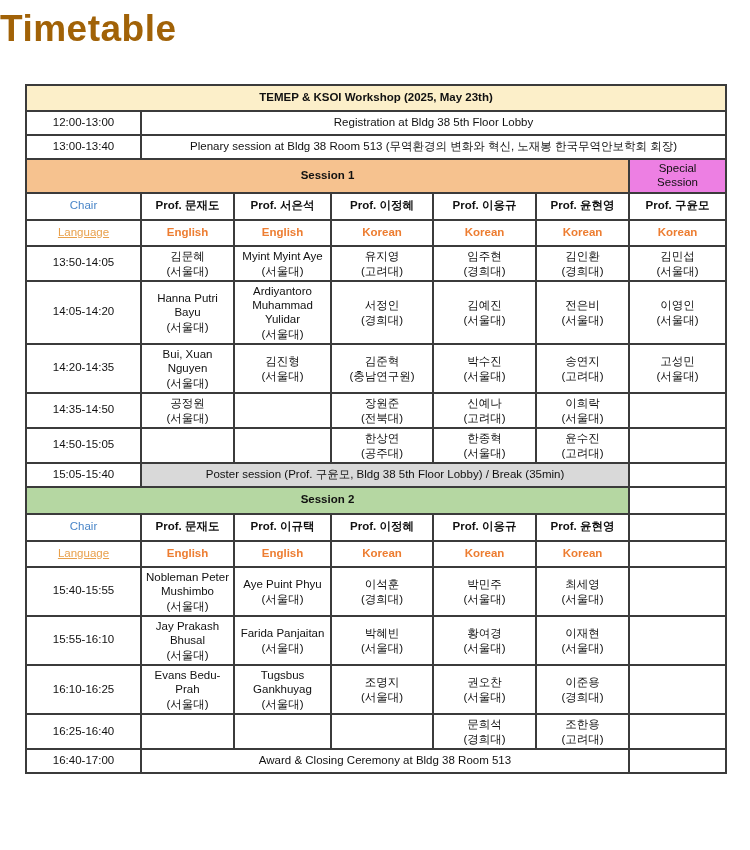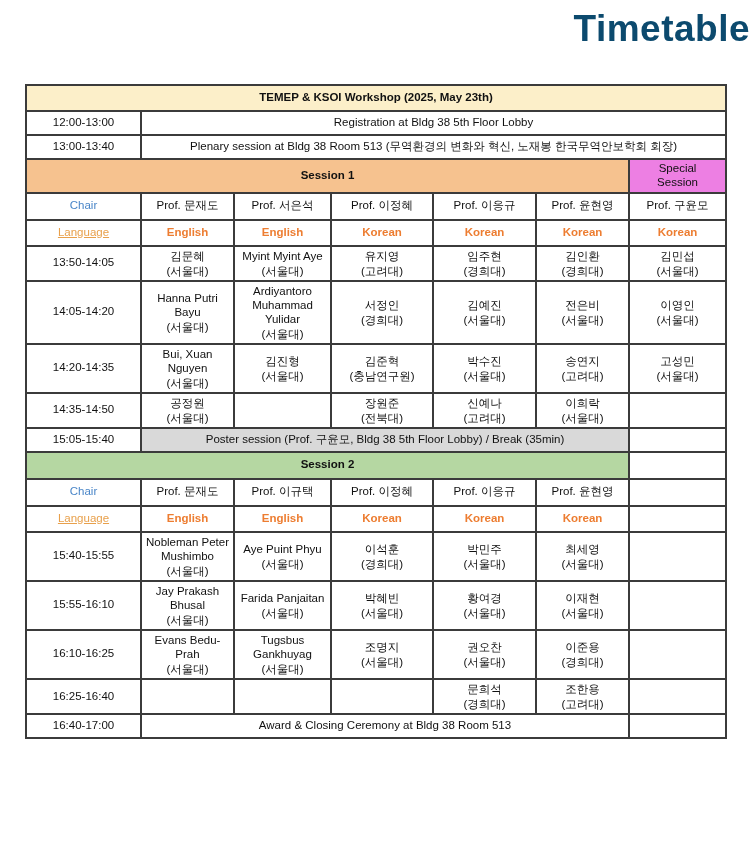--- a/index.html
+++ b/index.html
@@ -1,31 +1,31 @@
 <!DOCTYPE html>
 <html style="--c-header: #FCEFC9; --c-s1: #F6C28F; --c-s2: #B5D7A2; --c-special: #ED7FE3; --c-break: #D9D9D9; --c-chair: #4A86C8; --c-langl: #E8A04B; --c-langv: #ED7D31; --c-border: #3B3B3B;"><head>
 <meta charset="utf-8">
 <style>
   html,body{margin:0;padding:0;background:#ffffff;}
   body{width:750px;height:850px;overflow:hidden;font-family:"Liberation Sans","DejaVu Sans",sans-serif;color:#111;}
-  .page-title{text-align:right;font-size:37px;font-weight:bold;margin:8px 0 0 0;color:#0c4a6e;letter-spacing:0.5px;}
+  .page-title{text-align:left;font-size:37px;font-weight:bold;margin:8px 0 0 0;color:#a16207;letter-spacing:0.5px;}
   table#timetable{border-collapse:collapse;table-layout:fixed;width:700px;margin:34px 16px 0 25px;}
   #timetable td{border:2px solid var(--c-border,#3b3b3b);text-align:center;vertical-align:middle;
     padding:2px 3px;font-size:11.5px;line-height:1.2;overflow:hidden;word-wrap:break-word;}
   td.hdr{background:var(--c-header,#FCEFC9);font-weight:bold;font-size:14.5px;height:20px;}
   td.venue{font-size:12px;height:18px;}
   td.time{font-size:11px;}
   td.event{font-size:11.5px;height:18px;}
   td.event b{font-weight:normal;}
   td.gray{background:var(--c-break,#D9D9D9);}
   td.session{background:var(--c-s1,#F6C28F);font-weight:bold;font-size:13px;height:21px;}
   td.session.green{background:var(--c-s2,#B5D7A2);}
   td.special{background:var(--c-special,#ED7FE3);font-weight:normal;font-size:12px;white-space:pre-line;line-height:1.2;}
   td.chair-label{color:var(--c-chair,#4A86C8);font-size:12px;height:21px;}
-  td.chair{font-weight:normal;font-size:12px;height:21px;}
+  td.chair{font-weight:bold;font-size:12px;height:21px;}
   td.lang-label{color:var(--c-langl,#E8A04B);font-size:12px;height:20px;text-decoration:underline;}
   td.lang{color:var(--c-langv,#ED7D31);font-weight:bold;font-size:12px;height:20px;}
   td.speaker{padding:5px 3px;}
   td.speaker .name{display:block;line-height:1.22;}
   td.speaker .affil{display:block;line-height:1.22;margin-top:1px;}
   td.ghost{border:none;background:#fff;}
 </style>
 </head>
 <body>
 
@@ -172,20 +172,38 @@
           <span class="name">신예나</span>
           <span class="affil">(고려대)</span>
         </td>
         <td class="speaker">
           <span class="name">이희락</span>
           <span class="affil">(서울대)</span>
         </td>
         <td class="speaker empty"></td>
       </tr>
       <tr>
+        <td class="time">14:50-15:05</td>
+        <td class="speaker empty"></td>
+        <td class="speaker empty"></td>
+        <td class="speaker">
+          <span class="name">한상연</span>
+          <span class="affil">(공주대)</span>
+        </td>
+        <td class="speaker">
+          <span class="name">한종혁</span>
+          <span class="affil">(서울대)</span>
+        </td>
+        <td class="speaker">
+          <span class="name">윤수진</span>
+          <span class="affil">(고려대)</span>
+        </td>
+        <td class="speaker empty"></td>
+      </tr>
+      <tr>
         <td class="time">15:05-15:40</td>
         <td class="event gray" colspan="5"><span>Poster session (Prof. 구윤모, Bldg 38 5th Floor Lobby) / Break (35min)</span><b></b></td>
         <td class="ghost"></td>
       </tr>
       <tr>
         <td class="session green" colspan="6">Session 2</td>
         <td class="ghost"></td>
       </tr>
       <tr>
         <td class="chair-label">Chair</td>

